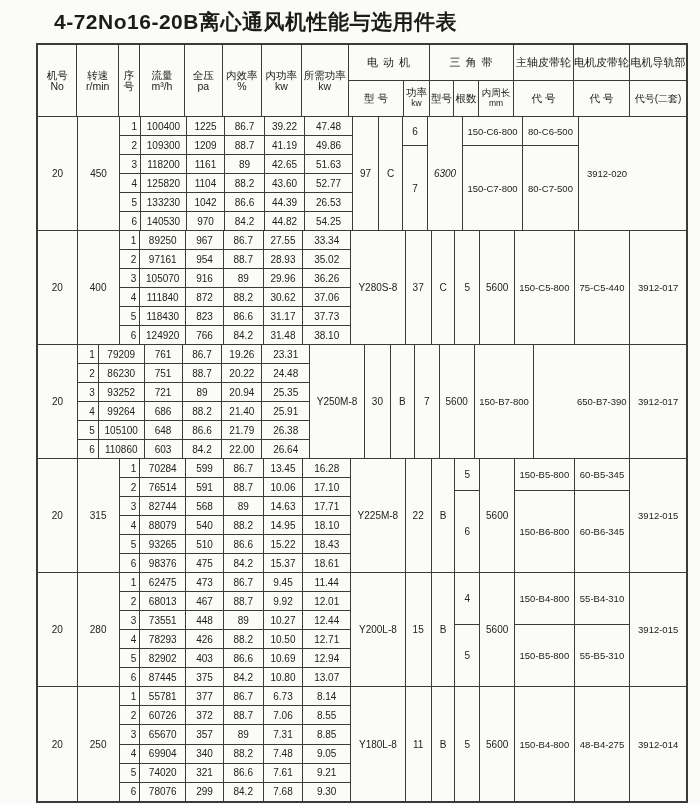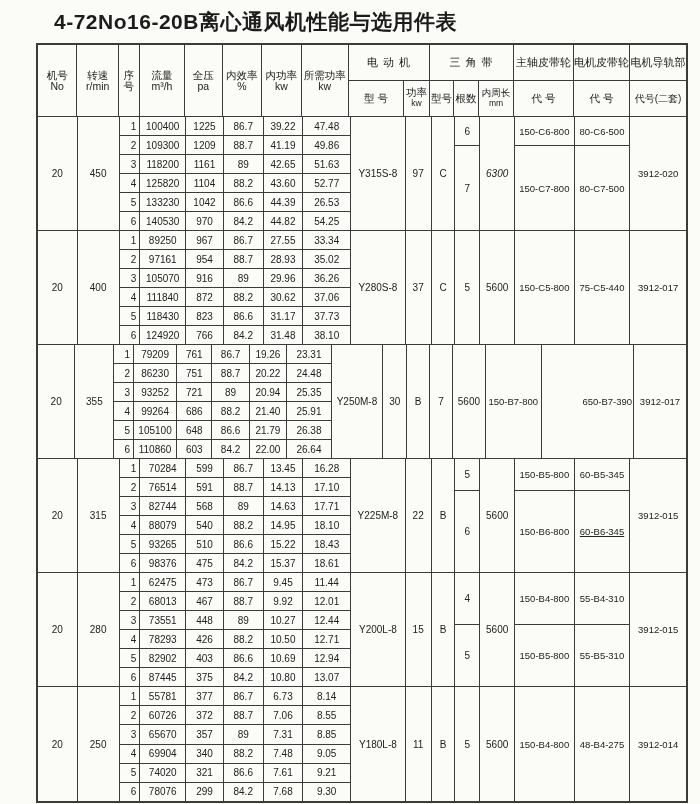--- a/index.html
+++ b/index.html
@@ -196,21 +196,20 @@
             <div class="rcell num ">44.82</div>
           </div>
           <div class="col" style="width: 48px;">
             <div class="rcell num ">47.48</div>
             <div class="rcell num ">49.86</div>
             <div class="rcell num ">51.63</div>
             <div class="rcell num ">52.77</div>
             <div class="rcell num ">26.53</div>
             <div class="rcell num ">54.25</div>
           </div>
-          <div class="col merged" style="width: 55px;">Y315S-8</div>
           <div class="col merged num" style="width: 26px;">97</div>
           <div class="col merged" style="width: 24px;">C</div>
           <div class="col" style="width: 25px;">
             <div class="seg num" style="height: 26%;">6</div>
             <div class="seg num" style="height: 74%;">7</div>
           </div>
           <div class="col merged num" style="width: 35px; font-style: italic;">6300</div>
           <div class="col" style="width: 60px;">
             <div class="seg small" style="height: 26%;">150-C6-800</div>
             <div class="seg small" style="height: 74%;">150-C7-800</div>
@@ -282,21 +281,20 @@
           <div class="col" style="width: 60px;">
             <div class="seg small" style="height: 100%;">150-C5-800</div>
           </div>
           <div class="col" style="width: 56px;">
             <div class="seg small" style="height: 100%;">75-C5-440</div>
           </div>
           <div class="col merged small no-br" style="width: 56px;">3912-017</div>
         </div>
         <div class="group">
           <div class="col merged num" style="width: 40px;">20</div>
-          <div class="col merged num" style="width: 42px;">355</div>
           <div class="col" style="width: 21px;">
             <div class="rcell num seqcell">1</div>
             <div class="rcell num seqcell">2</div>
             <div class="rcell num seqcell">3</div>
             <div class="rcell num seqcell">4</div>
             <div class="rcell num seqcell">5</div>
             <div class="rcell num seqcell">6</div>
           </div>
           <div class="col" style="width: 46px;">
             <div class="rcell num ">79209</div>
@@ -383,21 +381,21 @@
           <div class="col" style="width: 40px;">
             <div class="rcell num ">86.7</div>
             <div class="rcell num ">88.7</div>
             <div class="rcell num ">89</div>
             <div class="rcell num ">88.2</div>
             <div class="rcell num ">86.6</div>
             <div class="rcell num ">84.2</div>
           </div>
           <div class="col" style="width: 40px;">
             <div class="rcell num ">13.45</div>
-            <div class="rcell num ">14.13</div>
+            <div class="rcell num ">10.06</div>
             <div class="rcell num ">14.63</div>
             <div class="rcell num ">14.95</div>
             <div class="rcell num ">15.22</div>
             <div class="rcell num ">15.37</div>
           </div>
           <div class="col" style="width: 48px;">
             <div class="rcell num ">16.28</div>
             <div class="rcell num ">17.10</div>
             <div class="rcell num ">17.71</div>
             <div class="rcell num ">18.10</div>
@@ -411,21 +409,21 @@
             <div class="seg num" style="height: 28%;">5</div>
             <div class="seg num" style="height: 72%;">6</div>
           </div>
           <div class="col merged num" style="width: 35px;">5600</div>
           <div class="col" style="width: 60px;">
             <div class="seg small" style="height: 28%;">150-B5-800</div>
             <div class="seg small" style="height: 72%;">150-B6-800</div>
           </div>
           <div class="col" style="width: 56px;">
             <div class="seg small" style="height: 28%;">60-B5-345</div>
-            <div class="seg small" style="height: 72%; text-decoration: underline;">60-B6-345</div>
+            <div class="seg small" style="height: 72%;">60-B6-345</div>
           </div>
           <div class="col merged small no-br" style="width: 56px;">3912-015</div>
         </div>
         <div class="group">
           <div class="col merged num" style="width: 40px;">20</div>
           <div class="col merged num" style="width: 42px;">280</div>
           <div class="col" style="width: 21px;">
             <div class="rcell num seqcell">1</div>
             <div class="rcell num seqcell">2</div>
             <div class="rcell num seqcell">3</div>

